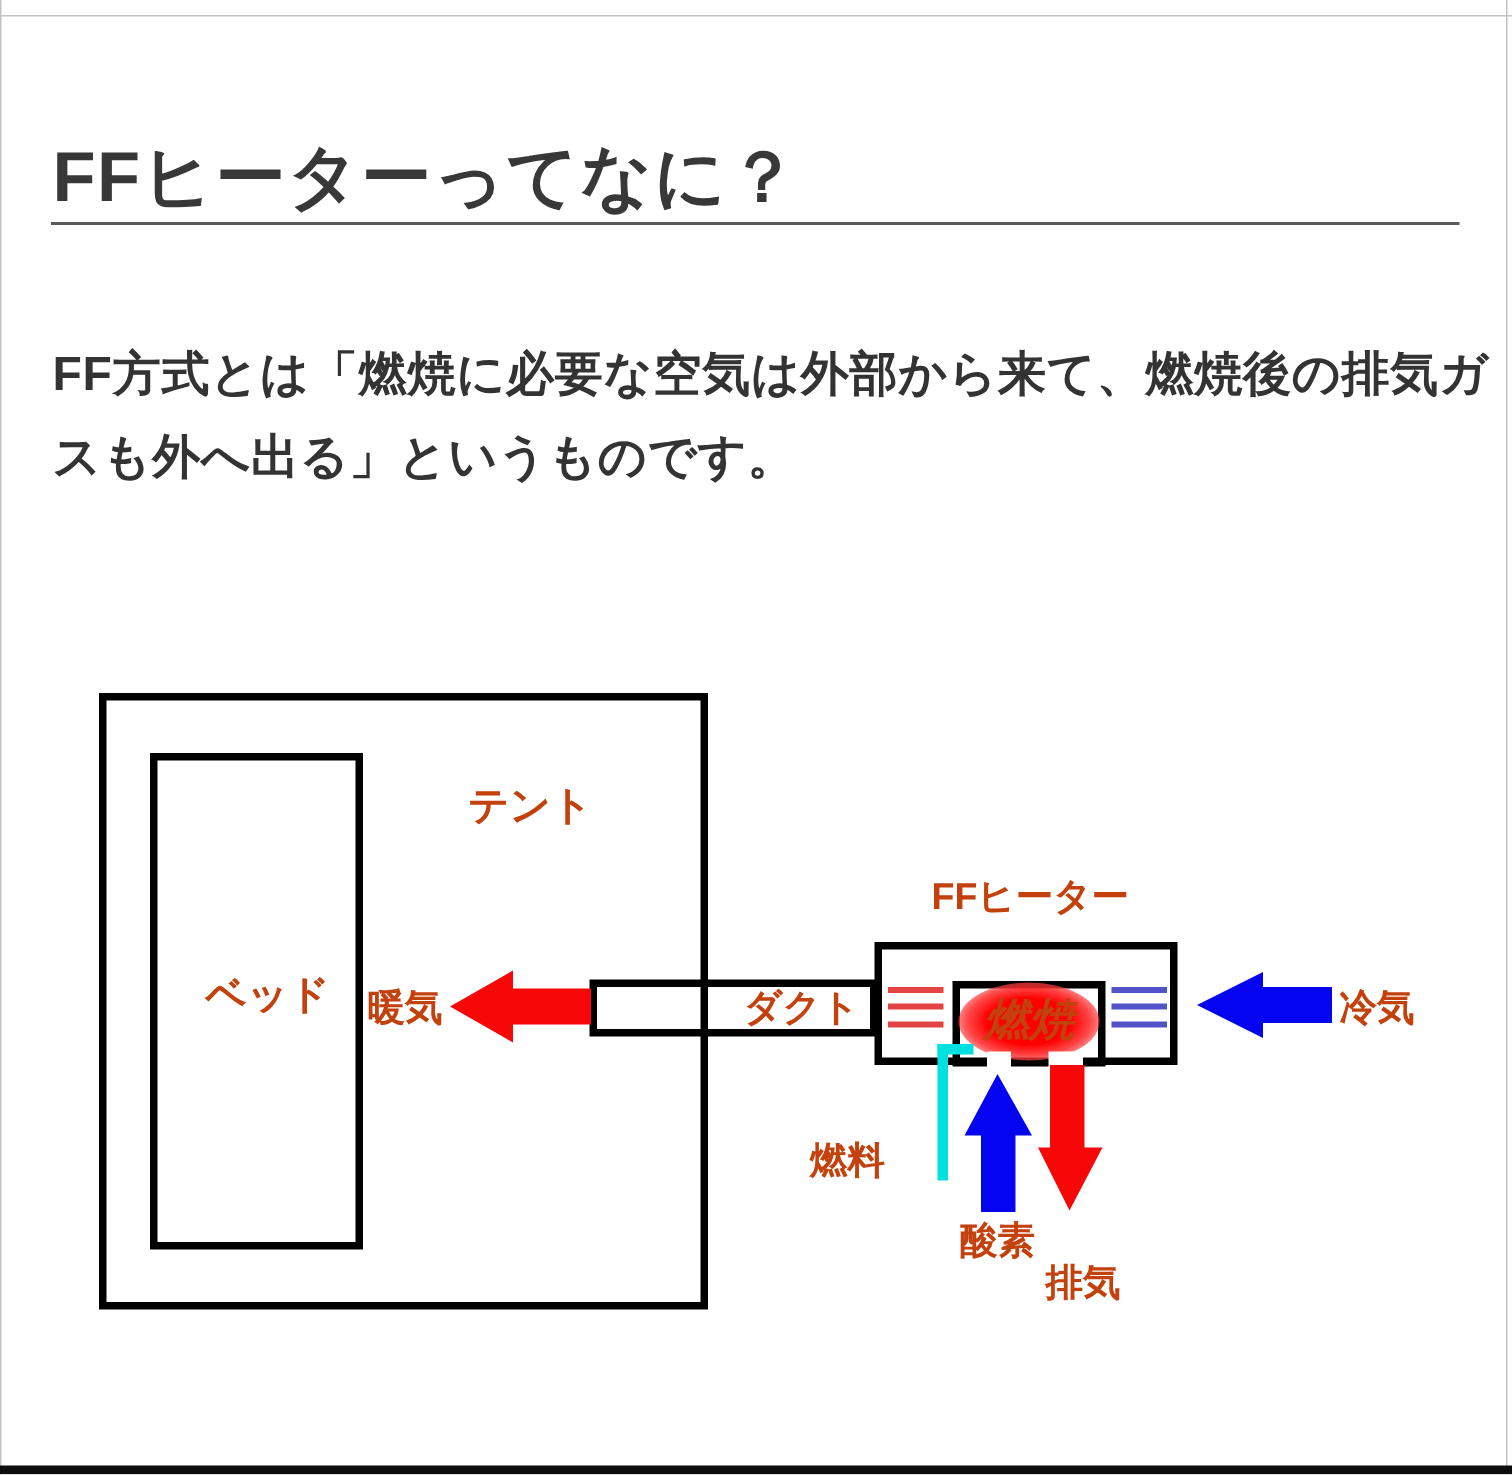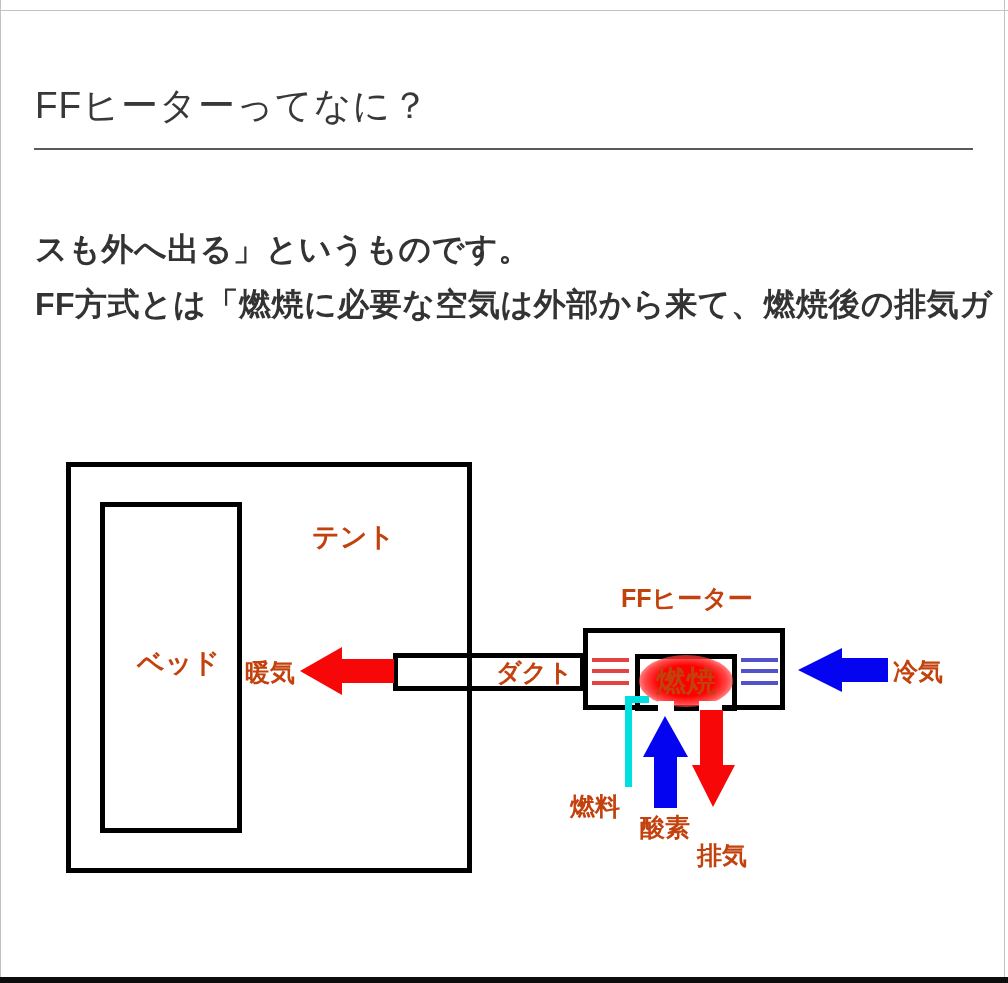--- a/index.html
+++ b/index.html
@@ -2,21 +2,21 @@
 <html><head>
 <meta charset="utf-8">
 <style>
   html,body{margin:0;padding:0;background:#fff;}
   .screen{
     position:relative;width:1008px;height:983px;background:#ffffff;overflow:hidden;
     font-family:"Liberation Sans","DejaVu Sans",sans-serif;color:#333;
   }
   .edge{position:absolute;background:#c2c2c2;}
   .title{
-    position:absolute;left:35px;top:56px;font-size:37px;font-weight:normal;
+    position:absolute;left:35px;top:56px;font-size:47px;font-weight:bold;
     color:#383838;letter-spacing:1px;white-space:nowrap;
   }
   .divider{position:absolute;left:34px;top:148px;width:939px;height:2px;background:#5a5a5a;}
   .para{position:absolute;left:35px;top:222px;width:960px;}
   .para div{
     font-size:32px;font-weight:bold;color:#333;line-height:55px;
     letter-spacing:0.5px;white-space:nowrap;
   }
   .rect{position:absolute;border:5px solid #000;background:transparent;box-sizing:border-box;z-index:1;}
   .dlabel{
@@ -40,22 +40,22 @@
 
   <div class="edge" style="left:0;top:10px;width:1008px;height:1px;"></div>
   <div class="edge" style="left:0;top:0;width:1px;height:983px;"></div>
   <div class="edge" style="left:1004px;top:0;width:1px;height:983px;"></div>
   <div class="bottom-bar"></div>
 
   <h1 class="title">FFヒーターってなに？</h1>
   <div class="divider"></div>
 
   <div class="para">
+    <div>FF方式とは「燃焼に必要な空気は外部から来て、燃焼後の排気ガ</div>
     <div>スも外へ出る」というものです。</div>
-    <div>FF方式とは「燃焼に必要な空気は外部から来て、燃焼後の排気ガ</div>
   </div>
 
   <div class="rect" style="left:66px;top:462px;width:406px;height:411px;"></div>
   <div class="rect" style="left:100px;top:502px;width:142px;height:331px;"></div>
   <div class="dlabel" style="left:312px;top:524px;font-size:27px;">テント</div>
   <div class="dlabel" style="left:137px;top:650px;font-size:27px;">ベッド</div>
 
   <div class="dlabel" style="left:245px;top:660px;">暖気</div>
   <svg class="arrow" style="left:298px;top:645px;" width="98" height="52">
     <polygon points="2,26 44,2 44,14 96,14 96,38 44,38 44,50" fill="#f70707"></polygon>
@@ -69,36 +69,36 @@
   <div class="rect" style="left:635px;top:654px;width:102px;height:57px;"></div>
 
   <div class="fin" style="left: 592px; top: 658px; background-color: rgb(227, 67, 67);"></div>
   <div class="fin" style="left: 592px; top: 669px; background-color: rgb(227, 67, 67);"></div>
   <div class="fin" style="left: 592px; top: 681px; background-color: rgb(227, 67, 67);"></div>
   <div class="fin" style="left: 741px; top: 658px; background-color: rgb(82, 82, 201);"></div>
   <div class="fin" style="left: 741px; top: 669px; background-color: rgb(82, 82, 201);"></div>
   <div class="fin" style="left: 741px; top: 681px; background-color: rgb(82, 82, 201);"></div>
 
   <div class="glow"></div>
-  <div class="dlabel" style="left:637px;top:666px;width:98px;text-align:center;font-size:30px;">燃焼</div>
+  <div class="dlabel" style="left:637px;top:666px;width:98px;text-align:center;font-size:30px;font-style:italic;">燃焼</div>
 
   <div class="gap" style="left:658px;width:16px;"></div>
   <div class="gap" style="left:699px;width:23px;"></div>
 
   <svg class="arrow" style="left:641px;top:714px;" width="49" height="96">
     <polygon points="24,2 47,43 36,43 36,94 13,94 13,43 2,43" fill="#0404f0"></polygon>
   </svg>
   <svg class="arrow" style="left:690px;top:708px;" width="47" height="101">
     <polygon points="10,2 33,2 33,57 45,57 23,99 2,57 10,57" fill="#f70707"></polygon>
   </svg>
   <div class="dlabel" style="left:640px;top:815px;">酸素</div>
   <div class="dlabel" style="left:697px;top:815px;margin-top:28px;">排気</div>
 
   <div class="fuel" style="left: 625px; top: 696px; width: 24px; height: 7px; background-color: rgb(0, 224, 224);"></div>
   <div class="fuel" style="left: 625px; top: 696px; width: 7px; height: 91px; background-color: rgb(0, 224, 224);"></div>
-  <div class="dlabel" style="left:570px;top:762px;margin-top:32px;">燃料</div>
+  <div class="dlabel" style="left:540px;top:762px;">燃料</div>
 
   <svg class="arrow" style="left:796px;top:646px;" width="94" height="48">
     <polygon points="2,24 46,2 46,12 92,12 92,36 46,36 46,46" fill="#0404f0"></polygon>
   </svg>
   <div class="dlabel" style="left:893px;top:661px;font-family:Liberation Mono, monospace;">冷気</div>
 
 </div>
 
 </body></html>

